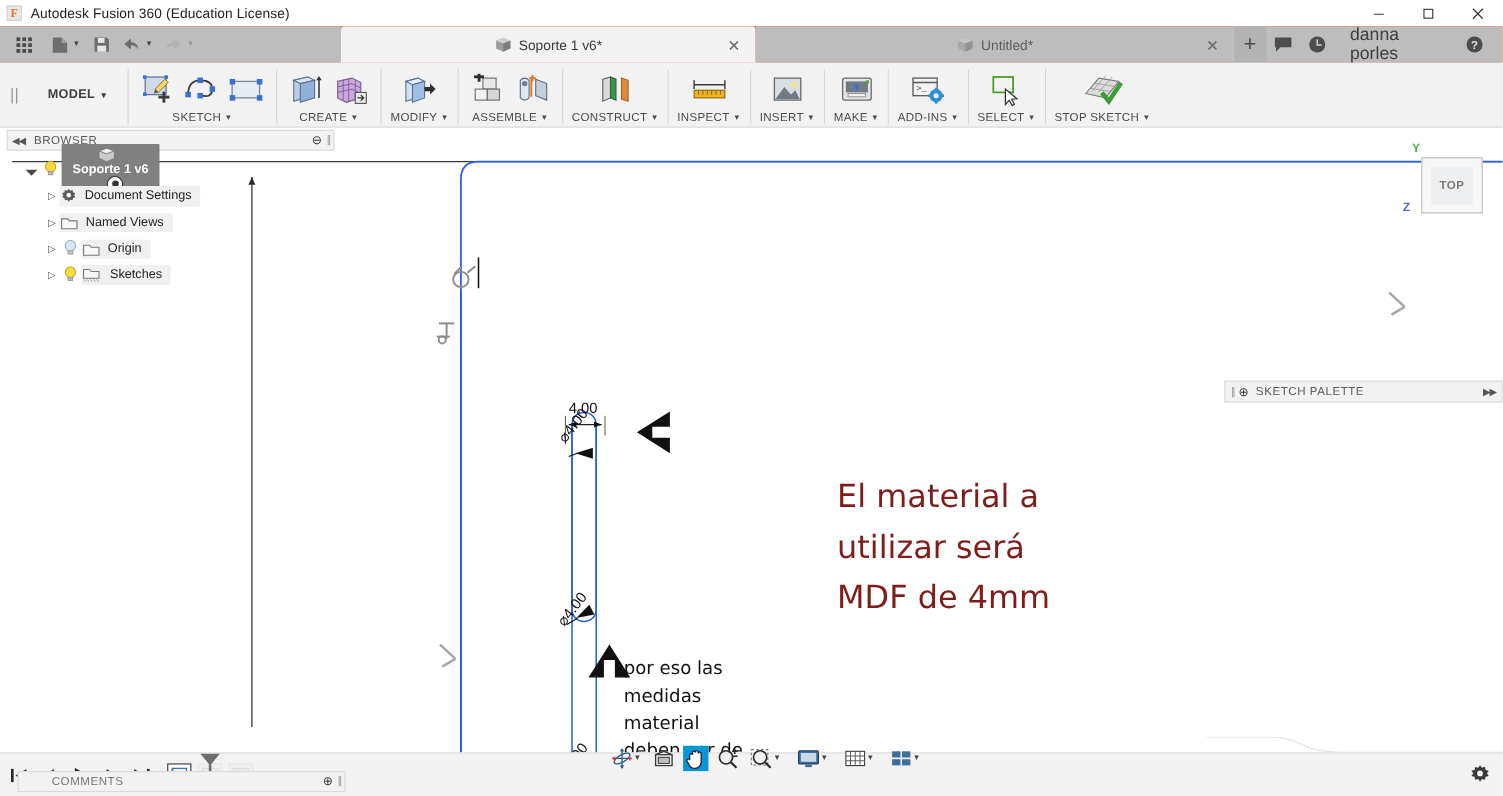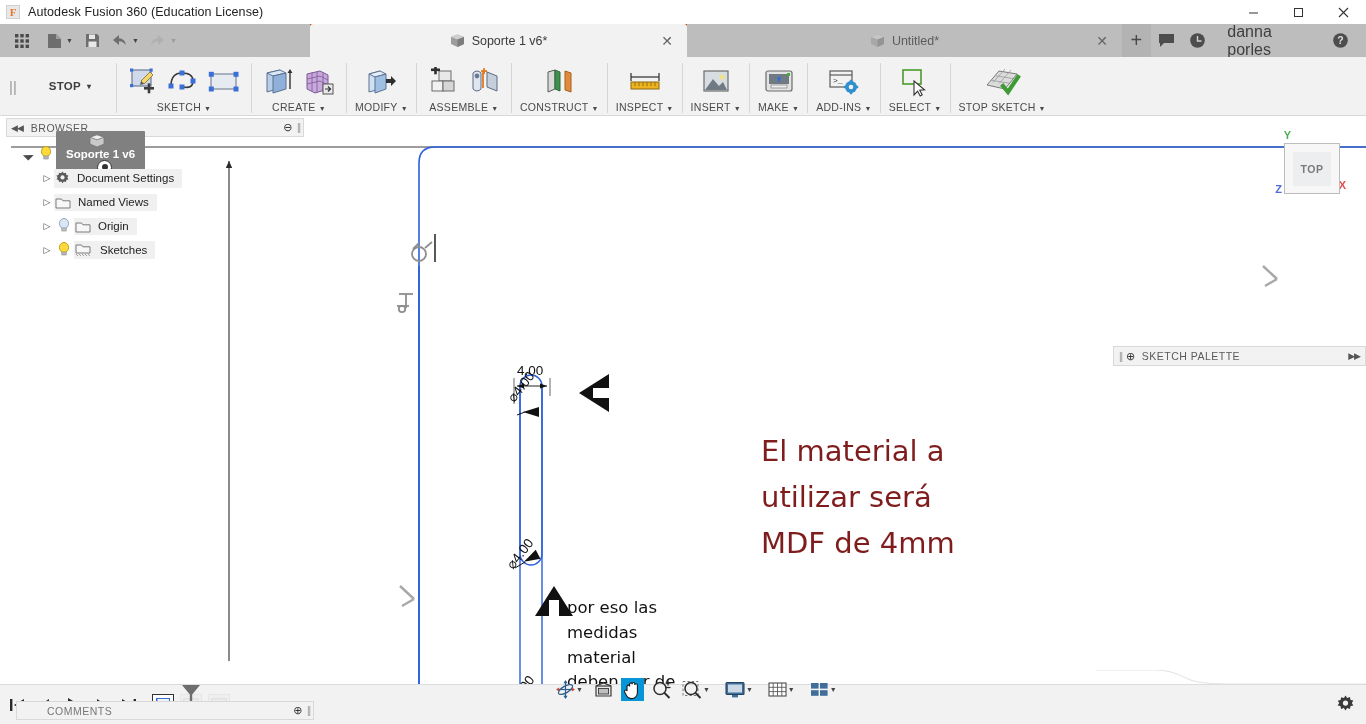--- a/index.html
+++ b/index.html
@@ -170,21 +170,21 @@
 
   
   .dimlbl {
     position: absolute; font-size: 13.5px; color: #111;
     font-family: "Liberation Sans", sans-serif; white-space: nowrap;
   }
   .rot-m50 { transform: rotate(-52deg); transform-origin: left center; }
 
   
   .viewcube {
-    position: absolute; right: 26px; top: 27px;
+    position: absolute; right: 18px; top: 27px;
     width: 56px; height: 51px;
     background: #f7f7f7; border: 1px solid #bdbdbd;
     display: flex; align-items: center; justify-content: center; z-index: 15;
   }
   .viewcube-inner {
     width: 38px; height: 34px; background: #eceef0;
     display: flex; align-items: center; justify-content: center;
     font-size: 10.5px; color: #7a7a7a; font-weight: bold; letter-spacing: 0.5px;
   }
   .axlbl { position: absolute; font-size: 11px; font-weight: bold; z-index: 15; }
@@ -354,21 +354,21 @@
           <text x="8.5" y="12.4" font-size="10.5" fill="#e0e0e0" text-anchor="middle" font-family="Liberation Sans, sans-serif" font-weight="bold">?</text>
         </svg>
     </div>
   </div>
 </div>
 
 <div class="ribbon">
   <div class="ribbon-grip">| |</div>
 
   <div class="wsdrop">
-    <span>STOP</span>
+    <span>MODEL</span>
     <span class="car">▾</span>
   </div>
   <div class="rsep"></div>
 
   <div class="rgroup">
     <div class="rgroup-icons">
       <div class="ricon">
         <svg width="32" height="30" viewBox="0 0 32 30">
           <rect x="4" y="3" width="19" height="16" fill="#cfd9ea" stroke="#6b7b94" stroke-width="1.2"></rect>
           <path d="M13 14 L22 5 L25 8 L16 17 Z" fill="#f5d76e" stroke="#8a7a30" stroke-width="0.9"></path>

